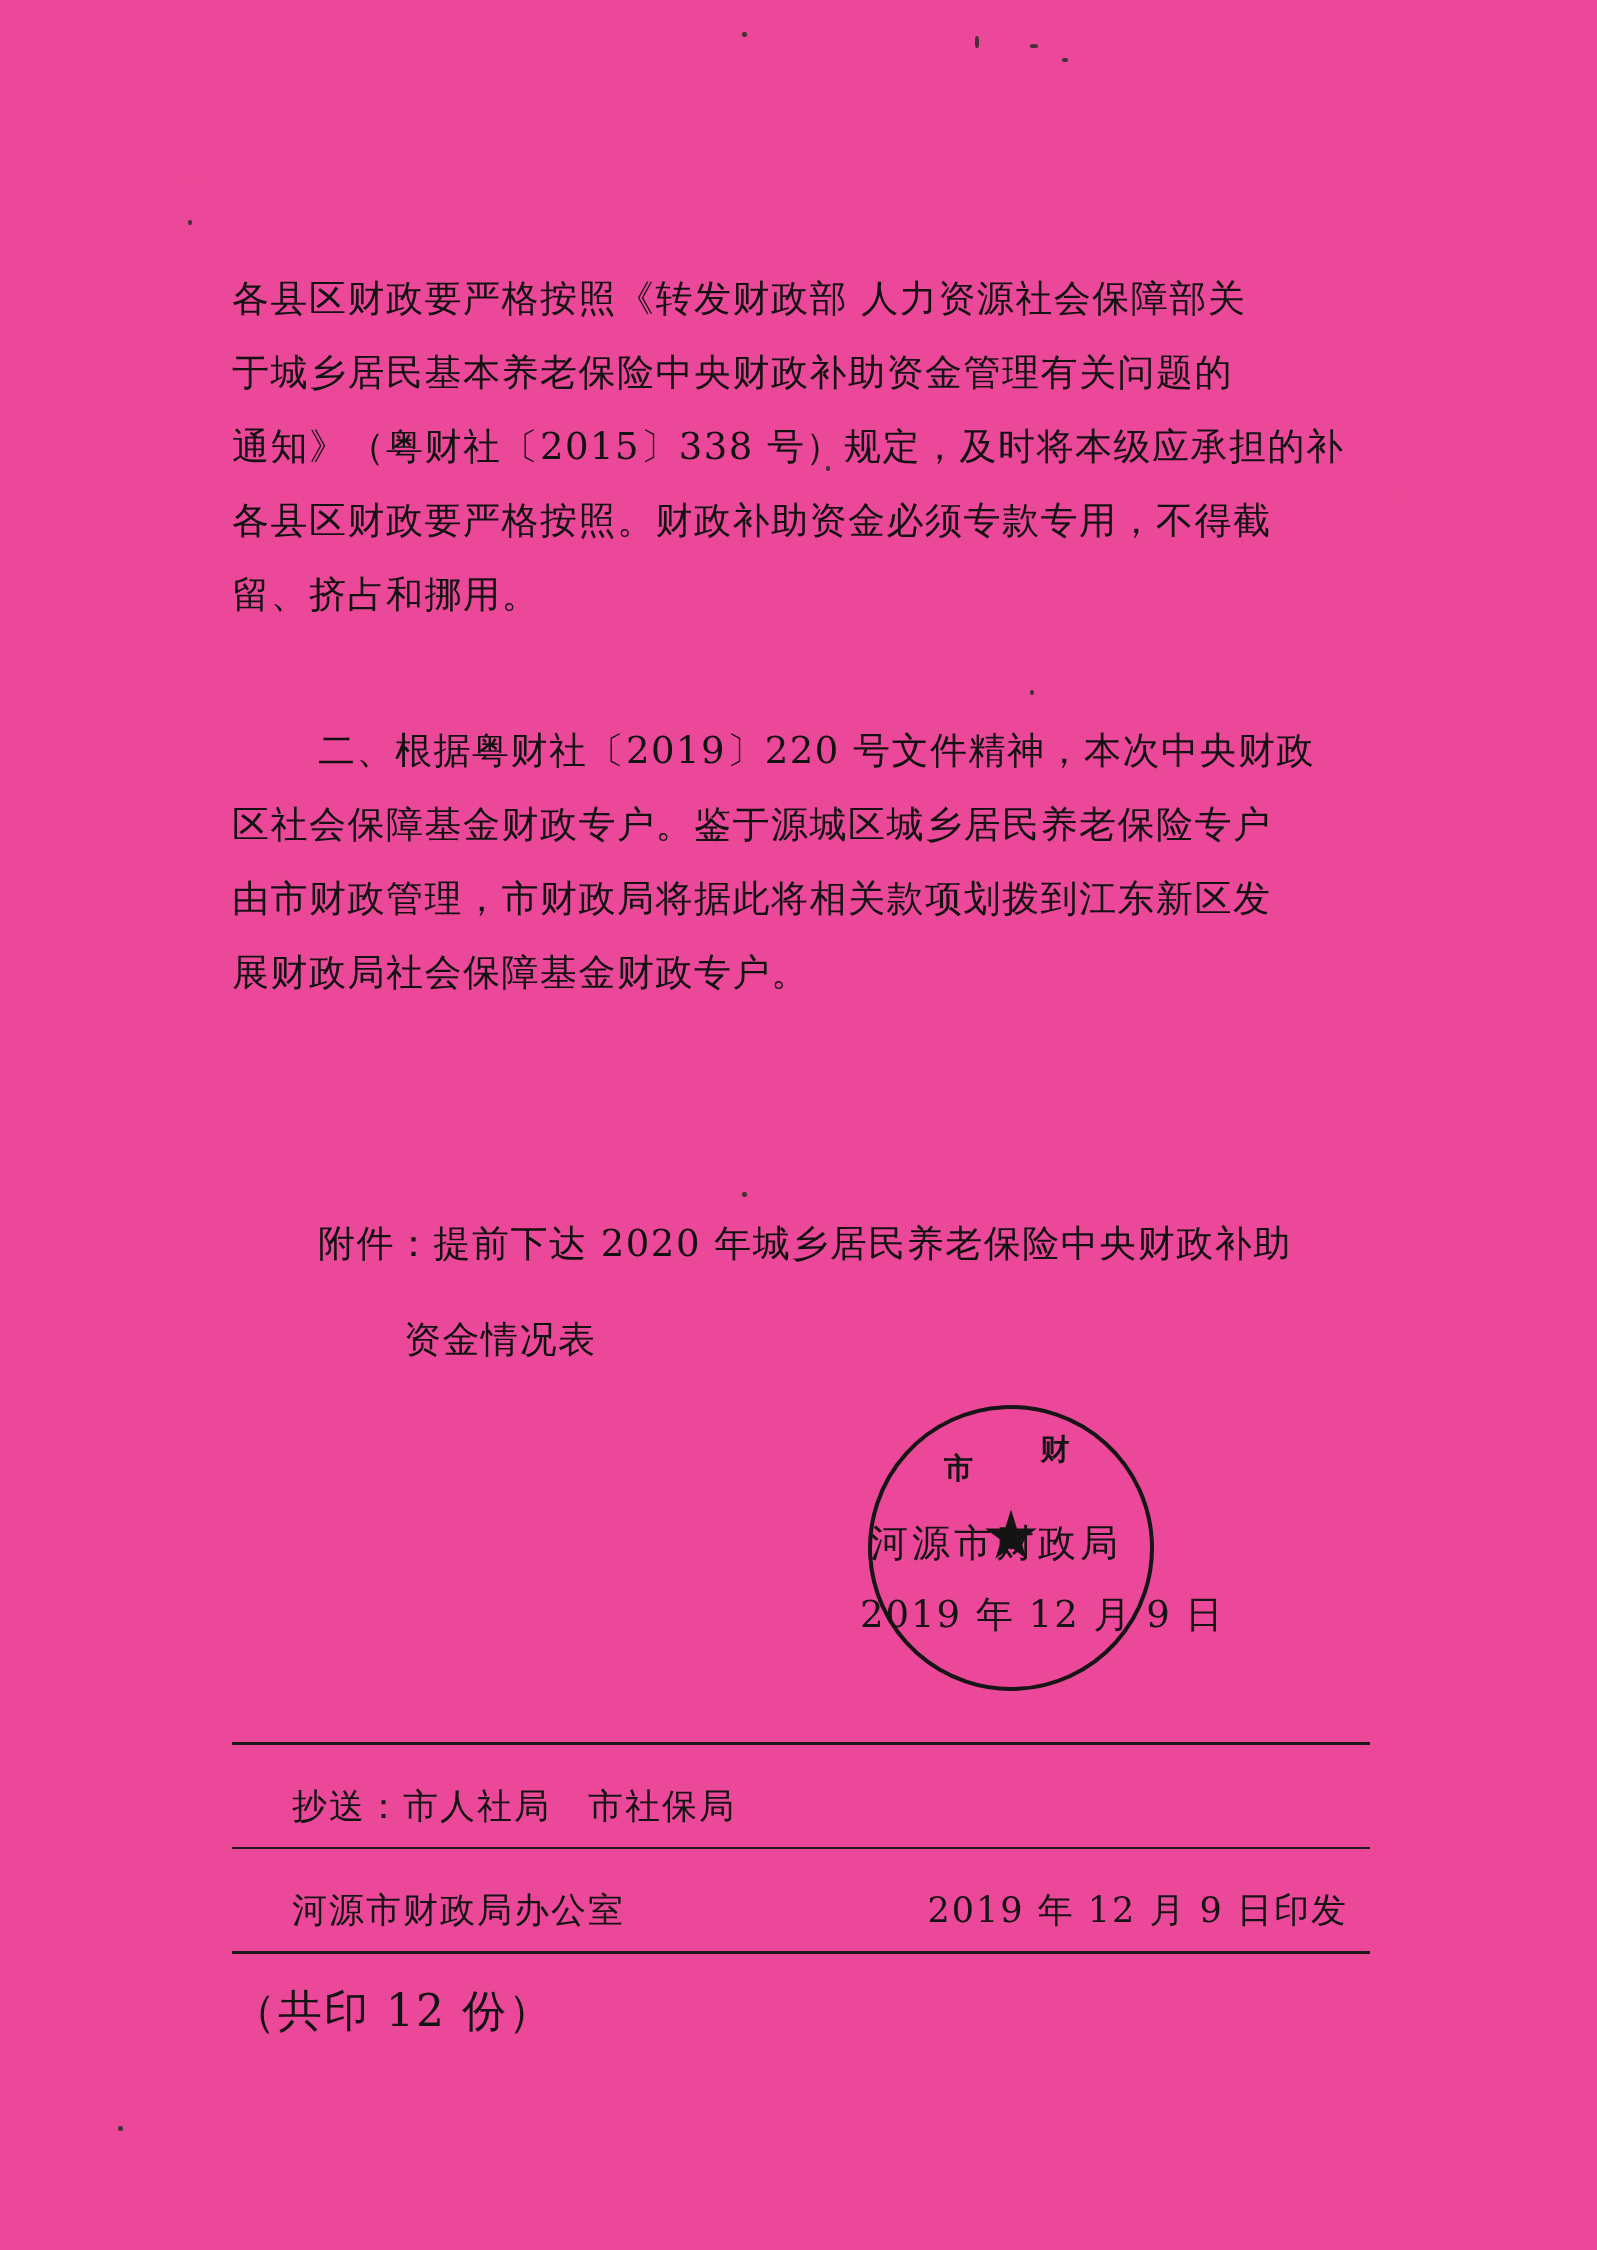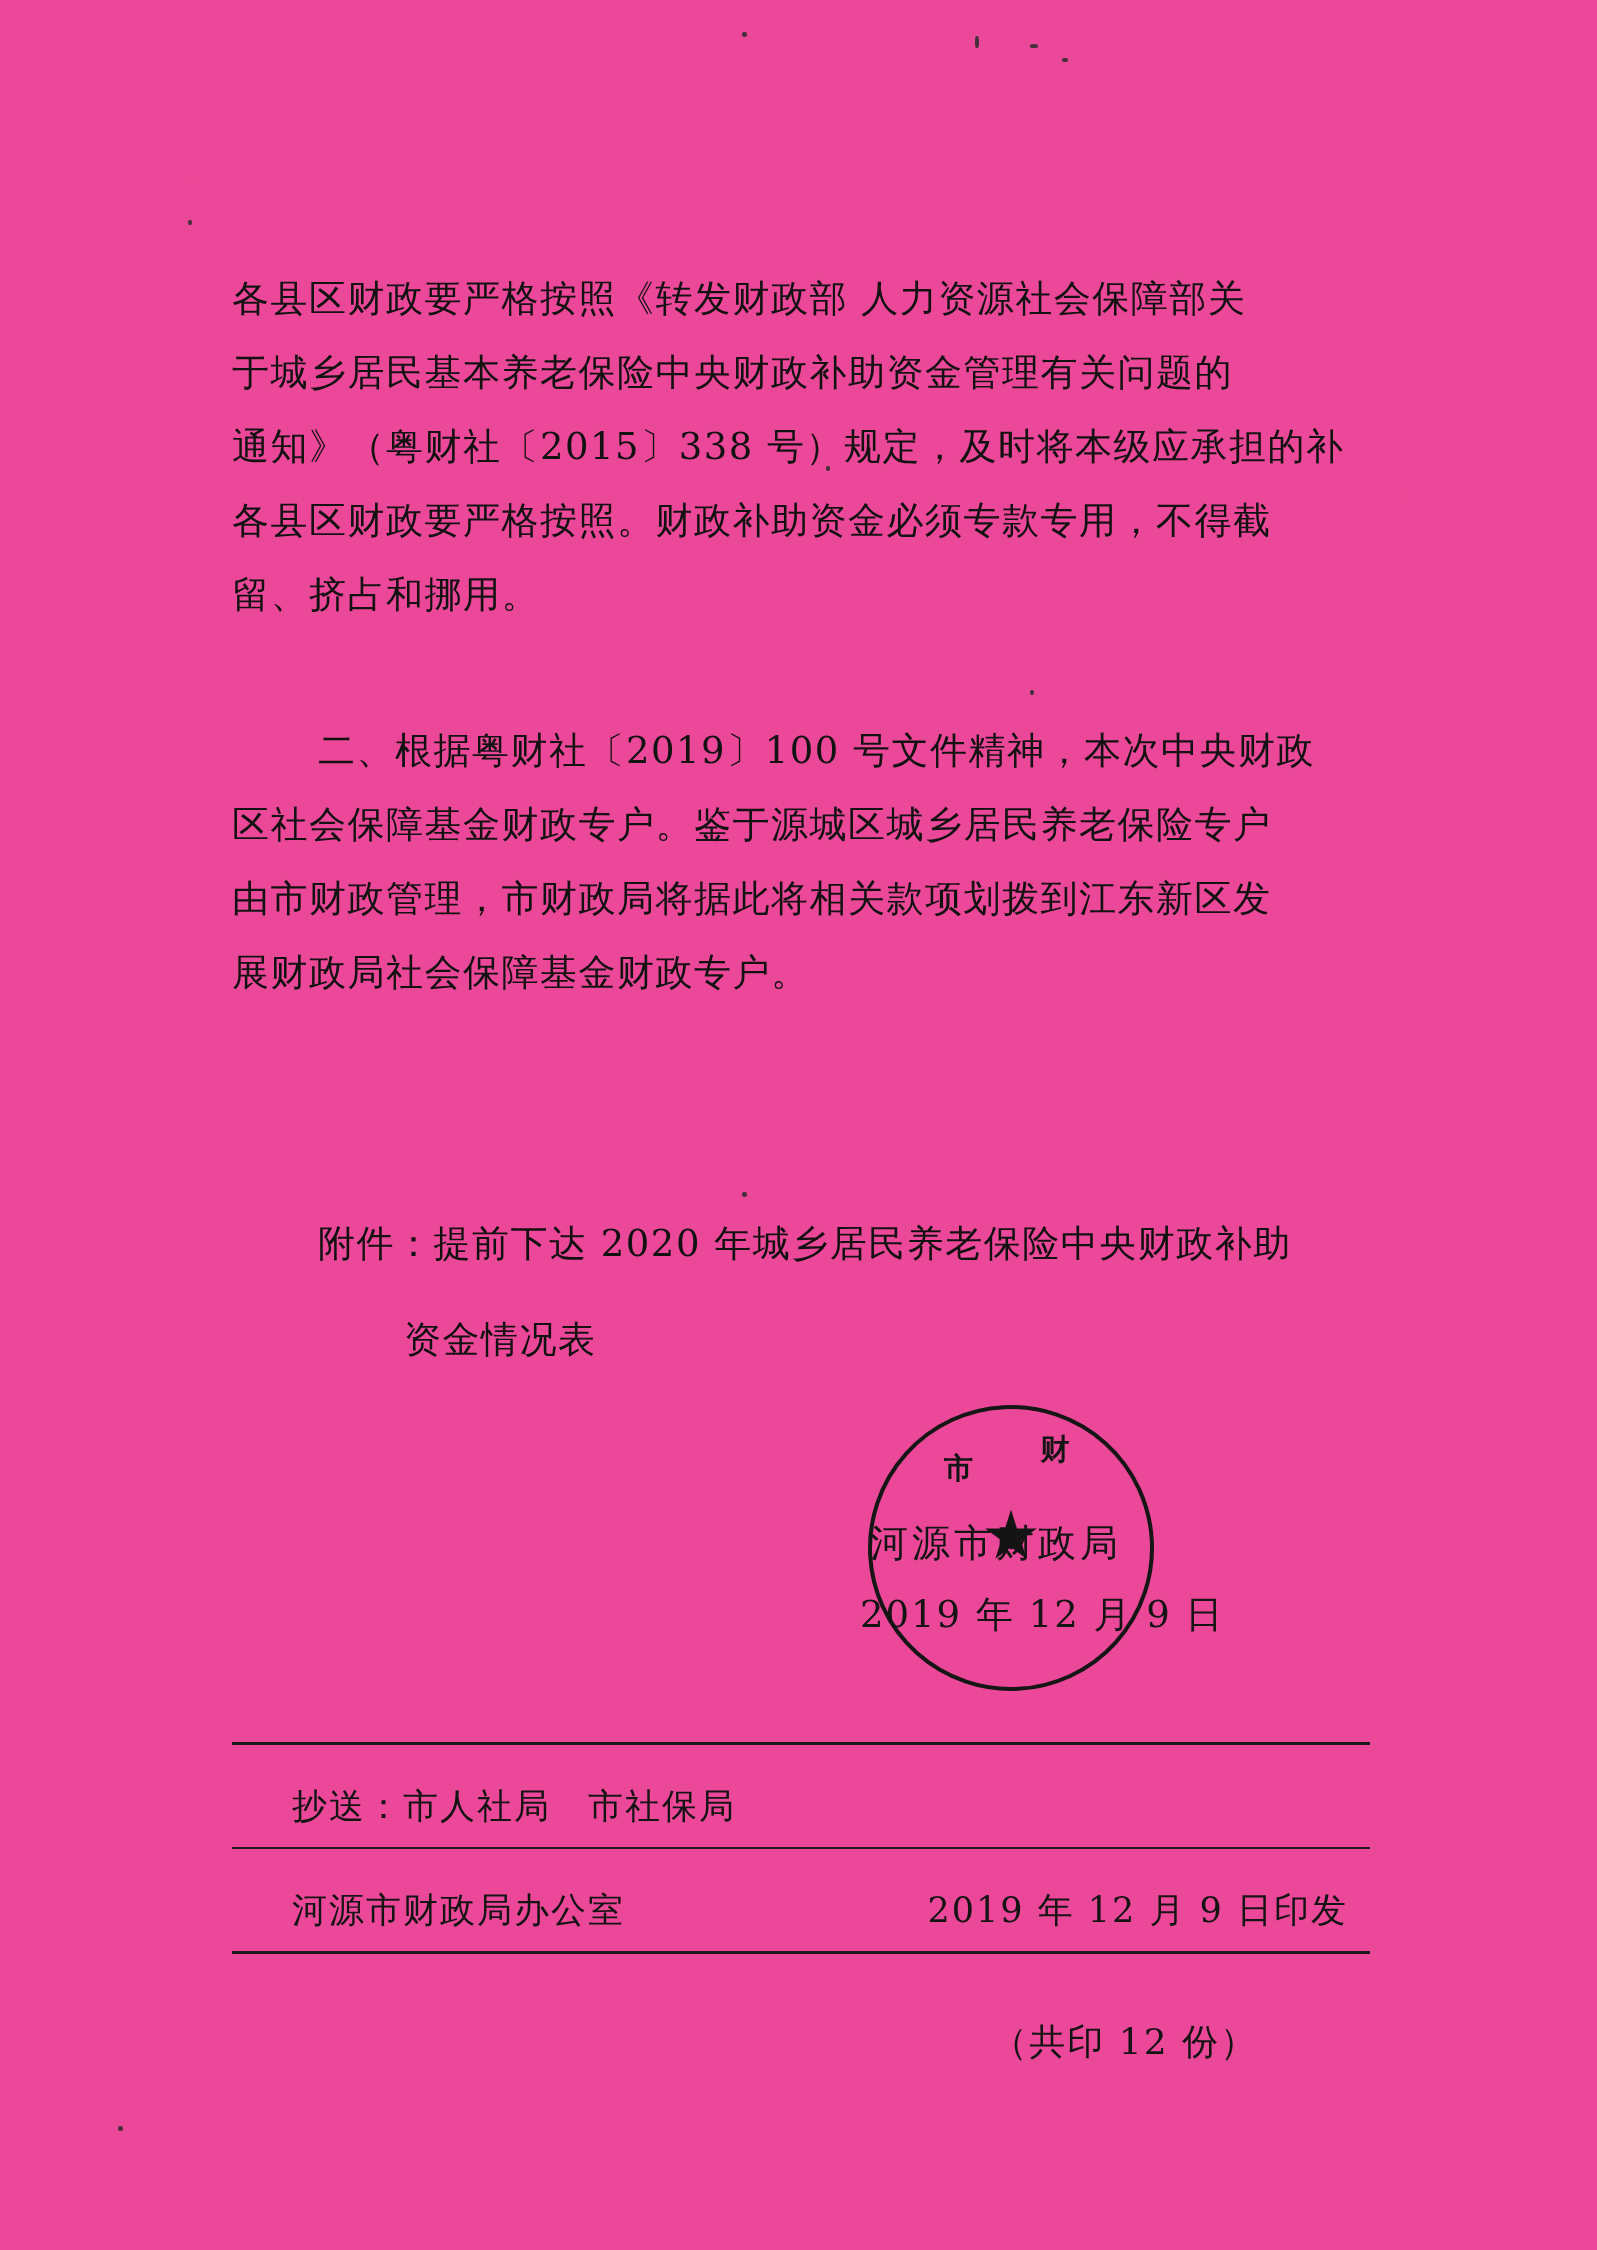--- a/index.html
+++ b/index.html
@@ -153,24 +153,24 @@
     align-items: center;
     font-size: 35px;
     letter-spacing: 2px;
     color: #141414;
     padding-left: 60px;
     margin-top: 20px;
   }
   .frow .left  { white-space: nowrap; }
   .frow .right { margin-left: auto; padding-right: 22px; white-space: nowrap; }
   .copies {
-    margin-top: 64px;
-    text-align: right;
+    margin-top: 28px;
+    text-align: left;
     padding-right: 112px;
-    font-size: 36px;
+    font-size: 44px;
     letter-spacing: 2px;
     color: #141414;
   }
 </style>
 </head>
 <body>
 
 <div class="page">
   <div class="scan-noise"></div>
 
@@ -188,21 +188,21 @@
 
     <div class="para" id="para-1">
       <span class="ln">各县区财政要严格按照《转发财政部 人力资源社会保障部关</span>
       <span class="ln">于城乡居民基本养老保险中央财政补助资金管理有关问题的</span>
       <span class="ln">通知》（粤财社〔2015〕338 号）规定，及时将本级应承担的补</span>
       <span class="ln">各县区财政要严格按照。财政补助资金必须专款专用，不得截</span>
       <span class="ln">留、挤占和挪用。</span>
     </div>
 
     <div class="para" id="para-2">
-      <span class="ln indent2">二、根据粤财社〔2019〕100 号文件精神，本次中央财政</span>
+      <span class="ln indent2">二、根据粤财社〔2019〕220 号文件精神，本次中央财政</span>
       <span class="ln">区社会保障基金财政专户。鉴于源城区城乡居民养老保险专户</span>
       <span class="ln">由市财政管理，市财政局将据此将相关款项划拨到江东新区发</span>
       <span class="ln">展财政局社会保障基金财政专户。</span>
     </div>
 
     <div id="attachment">
       <span class="ln first">附件：提前下达 2020 年城乡居民养老保险中央财政补助</span>
       <span class="ln cont">资金情况表</span>
     </div>
   </div>

